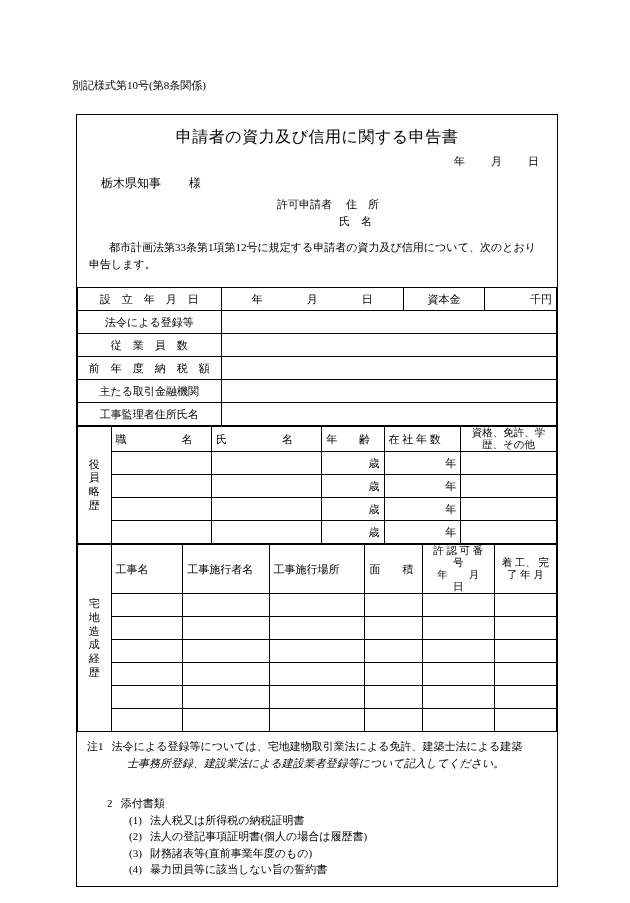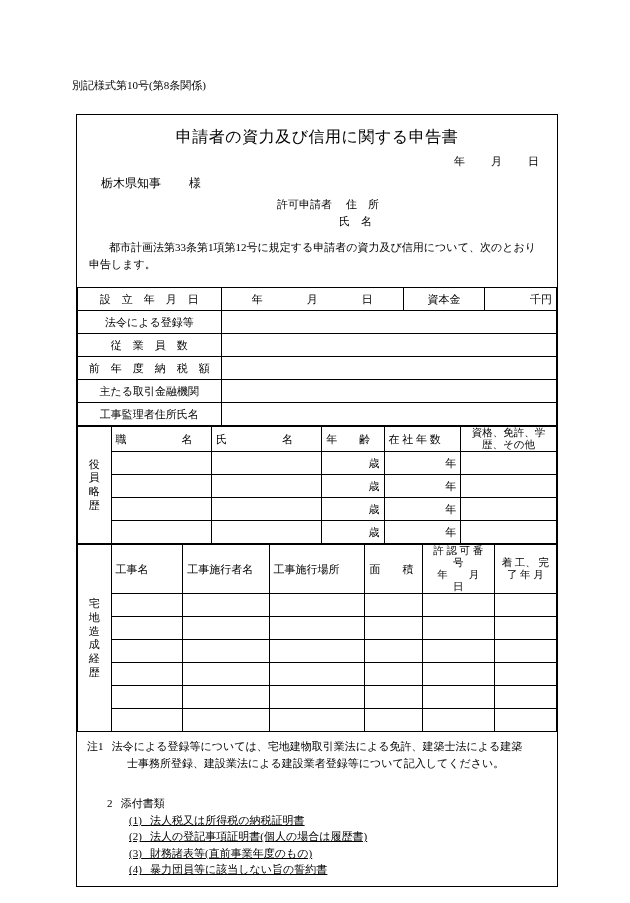--- a/index.html
+++ b/index.html
@@ -118,22 +118,22 @@
   }
   .two-line span { display: block; }
   .notes {
     font-size: 11px;
     padding: 6px 8px 8px 10px;
     line-height: 1.5;
   }
   .notes .n-row { display: block; white-space: nowrap; }
   .notes .ind1 { padding-left: 0px; }
   .notes .ind3 { padding-left: 20px; margin-top: 24px; }
-  .notes .ind4 { padding-left: 42px; text-decoration: underline; }
-  .notes .hang { padding-left: 40px; }
+  .notes .ind4 { padding-left: 42px; }
+  .notes .hang { padding-left: 40px; font-style: italic; }
 </style>
 </head>
 <body>
 
 <div class="page">
 
   <div class="form-no">別記様式第10号(第8条関係)</div>
 
   <div class="outer">
 

